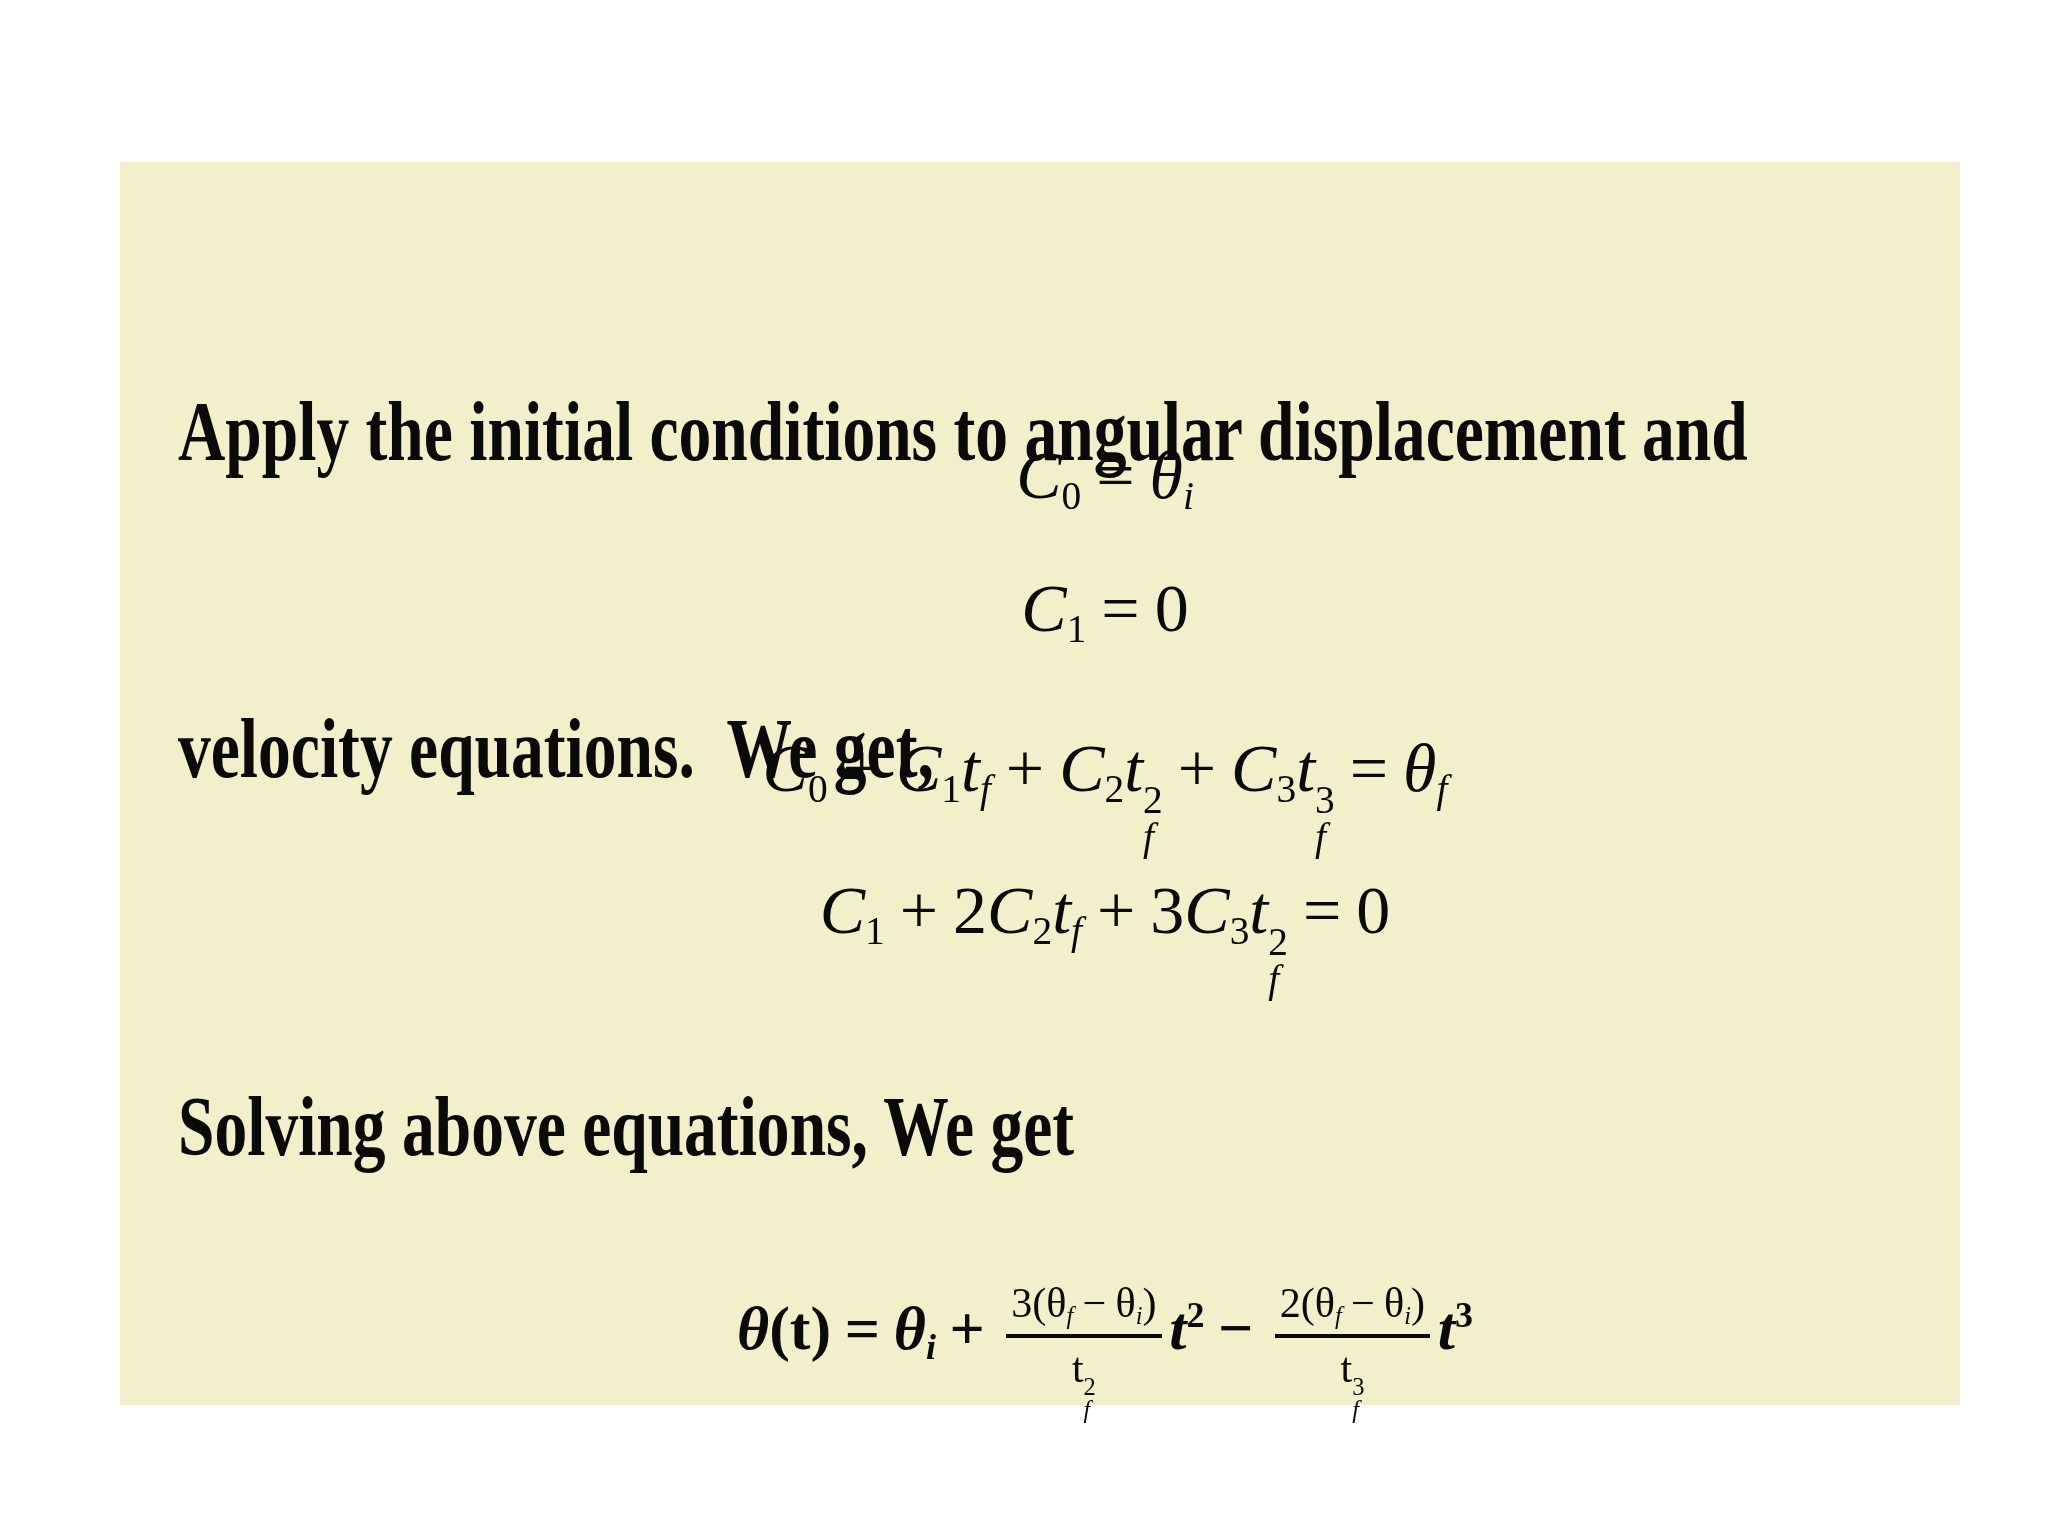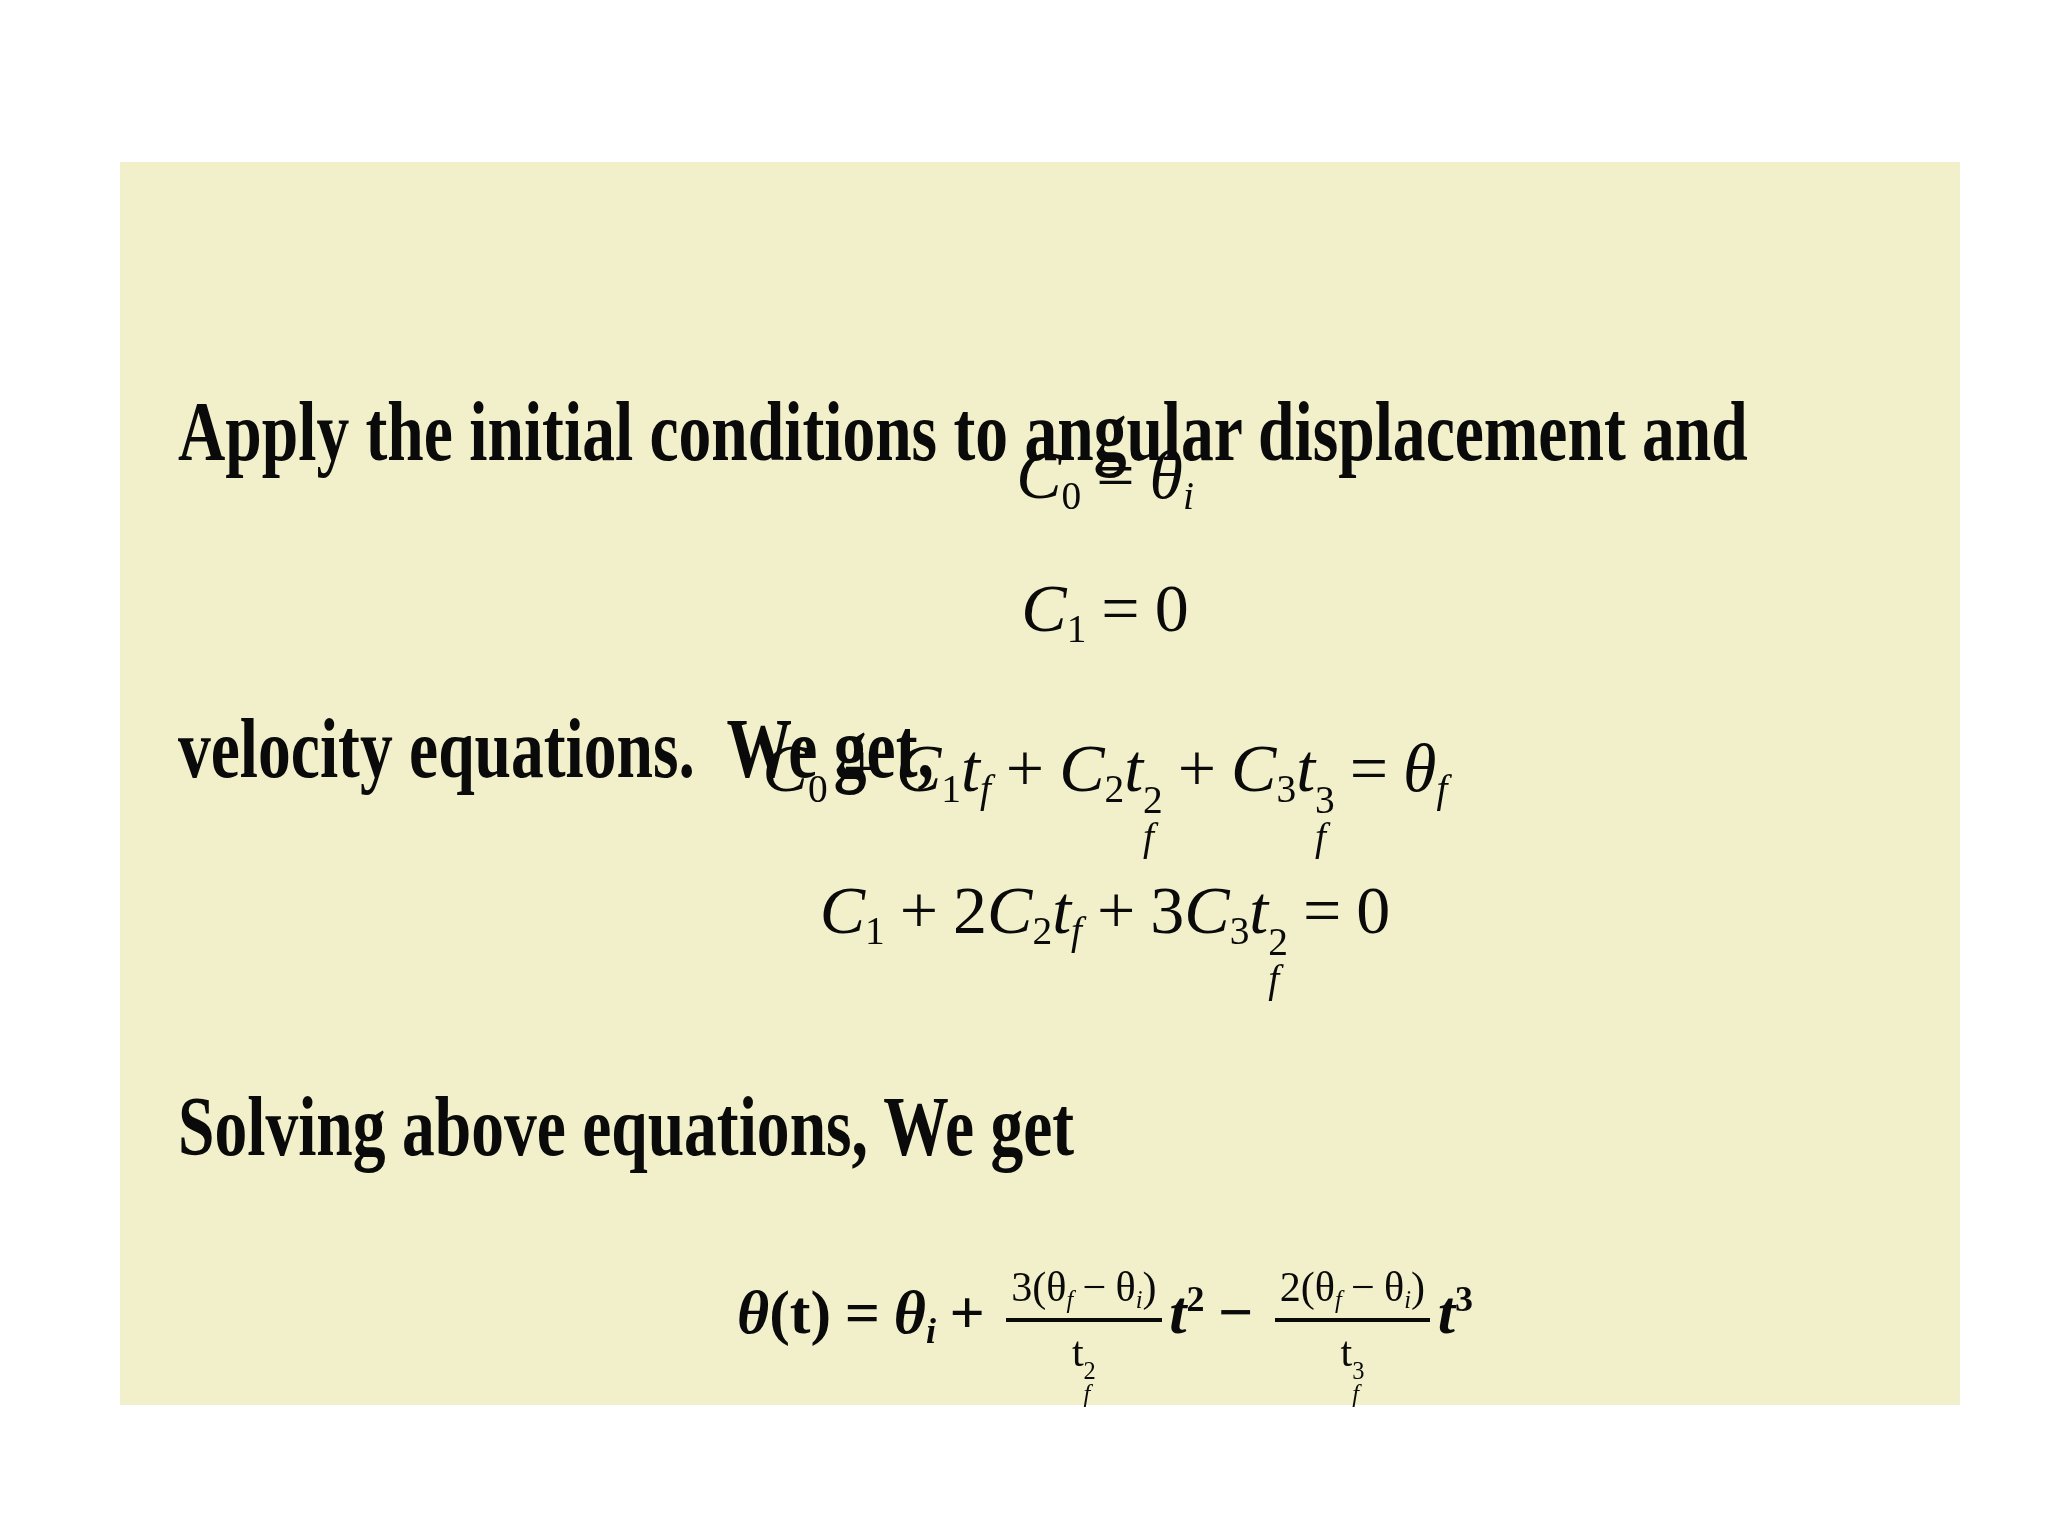--- a/index.html
+++ b/index.html
@@ -29,21 +29,21 @@
   .eq sub.it{font-style:italic;}
   .eq sup{font-size:0.58em;line-height:0;vertical-align:baseline;position:relative;top:-0.62em;font-style:normal;}
   
   .mss{display:inline-flex;flex-direction:column;align-items:flex-start;font-size:0.58em;
        line-height:0.95;vertical-align:-0.55em;font-style:normal;}
   .mss .ssup{display:block;}
   .mss .ssub{display:block;}
   .mss .ssub.it{font-style:italic;}
   
   .mfrac{display:inline-block;text-align:center;font-size:0.68em;vertical-align:-0.78em;
-         margin:0 0.18em;font-weight:normal;}
+         margin:16px 0.18em;font-weight:normal;}
   .mfrac .num{display:block;border-bottom:4px solid #0a0a0a;padding:0 0.12em 0.14em;}
   .mfrac .den{display:block;padding-top:0.1em;}
 </style>
 </head>
 <body style="background: rgb(255, 255, 255);">
 
 <div class="canvas">
   <div class="slide" id="slide-panel" style="background: rgb(241, 240, 202);">
 
     <div class="heading title-block">

